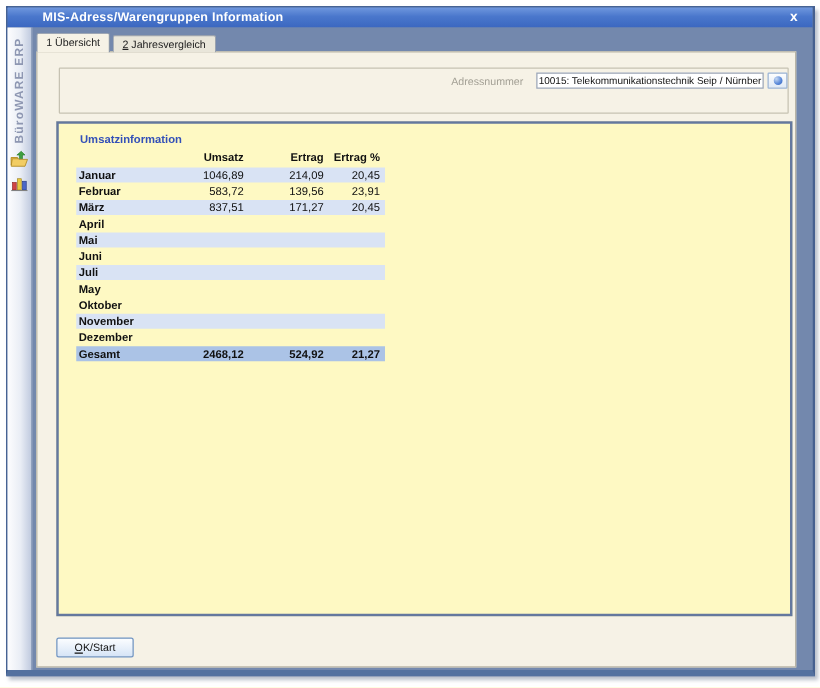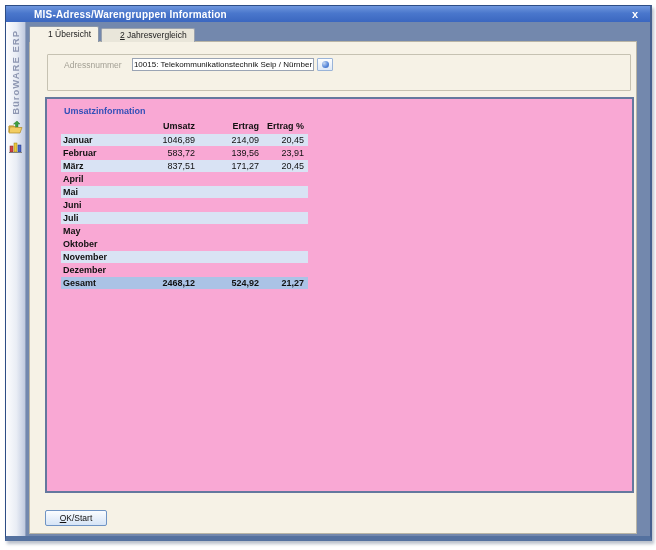--- a/index.html
+++ b/index.html
@@ -50,21 +50,21 @@
   }
   .side-icon{width:17px;height:16px;margin-top:4px;display:flex;align-items:center;justify-content:center;}
   .side-icon:first-of-type{margin-top:10px;}
   
   .tabs{
     position:absolute;left:23px;top:4px;height:16px;
     display:flex;align-items:flex-end;z-index:3;
   }
   .tab{
     font-size:8.5px;color:#222;
-    padding:2px 7px 2px 18px;white-space:nowrap;
+    padding:2px 7px 2px 7px;white-space:nowrap;
     border:1px solid #8a96a8;border-bottom:none;
     border-radius:2px 2px 0 0;
   }
   .tab.active{
     background:#f6f2e6;height:11px;line-height:11px;
     position:relative;z-index:4;
   }
   .tab.inactive{
     background:#e9e6da;height:9px;line-height:9px;
     border-color:#9aa2ae;margin-left:2px;
@@ -75,21 +75,21 @@
     position:absolute;left:23px;top:19px;width:606px;height:491px;
     background:#f6f2e6;border:1px solid #b9b5a6;z-index:2;
   }
   
   .groupbox{
     position:absolute;left:17px;top:12px;width:584px;height:37px;
     border:1px solid #c6c2b2;border-radius:1px;
     padding-top:3px;box-sizing:border-box;
   }
   .form-row{
-    display:flex;align-items:center;height:13px;margin-bottom:2px;padding-left:16px;
+    display:flex;align-items:center;height:13px;margin-bottom:2px;padding-left:16px;justify-content:flex-end;
   }
   .form-label{
     width:68px;font-size:8.5px;color:#a3a095;flex:none;
   }
   .field{
     width:182px;height:13px;box-sizing:border-box;flex:none;
     background:#ffffff;border:1px solid #9aa4b4;
     font-size:8px;color:#111;line-height:11px;
     display:flex;align-items:center;overflow:hidden;white-space:nowrap;
   }
@@ -101,21 +101,21 @@
     border:1px solid #9ab4d8;border-radius:1px;
     display:flex;align-items:center;justify-content:center;
   }
   .lookup-btn .orb{
     width:7px;height:7px;border-radius:50%;
     background:radial-gradient(circle at 30% 30%,#c5d8f2,#5585d8 60%,#3a66b8);
   }
   
   .report{
     position:absolute;left:15px;top:55px;width:589px;height:396px;
-    background:#f9a8d4;border:2px solid #64789e;box-sizing:border-box;
+    background:#fef9c3;border:2px solid #64789e;box-sizing:border-box;
   }
   .report-title{
     position:absolute;left:17px;top:7px;
     font-size:9px;font-weight:bold;color:#3350b8;
   }
   .table{
     position:absolute;left:14px;top:21px;width:247px;
   }
   .trow{
     display:grid;grid-template-columns:78px 60px 64px 45px;

